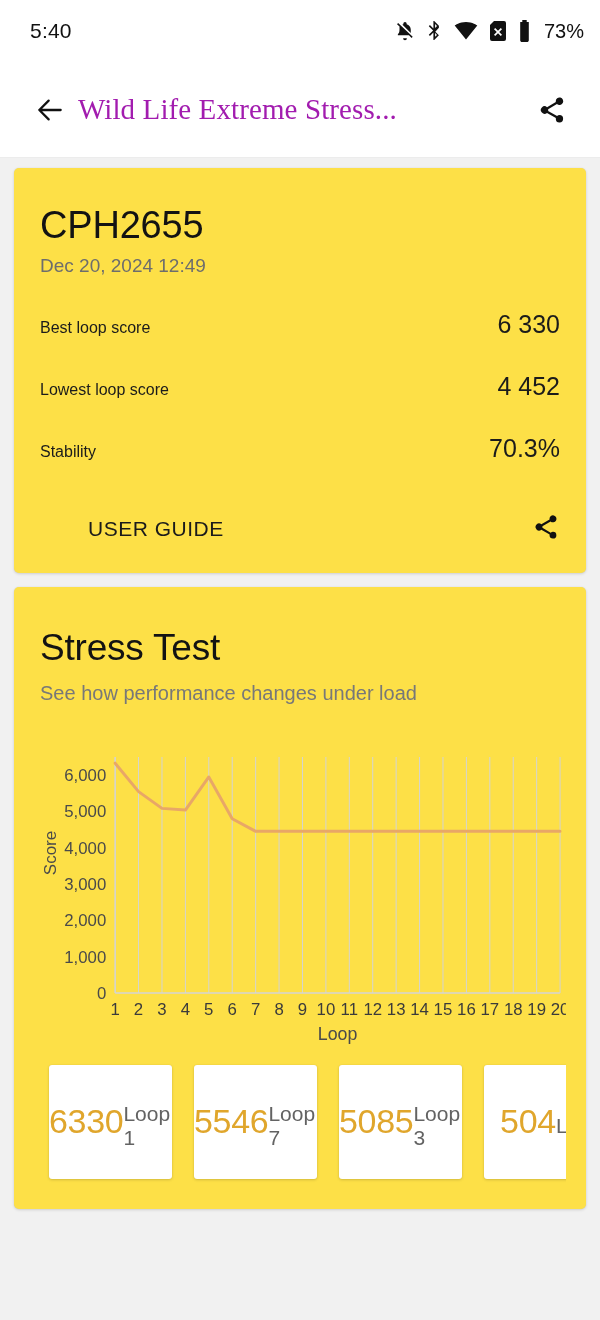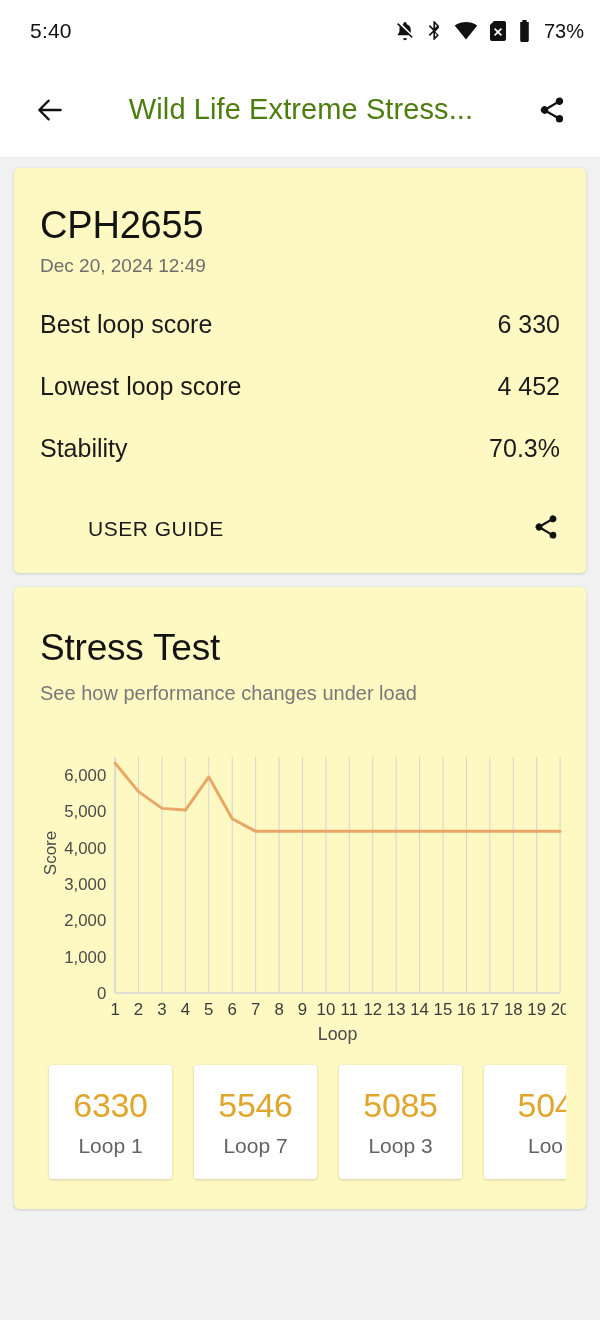--- a/index.html
+++ b/index.html
@@ -29,66 +29,66 @@
   
   .appbar{
     height:96px; width:100%;
     background:#ffffff;
     display:flex; align-items:center;
     padding:0 26px 0 28px;
     border-bottom:1px solid #ececec;
   }
   .appbar-title{
     flex:1;
-    text-align:center;
     font-size:29px;
-    color:#4d7c0f;
+    color:#a21caf;
     font-weight:400;
     letter-spacing:.1px;
     white-space:nowrap;
     overflow:hidden;
     padding:0 6px;
+    font-family:Liberation Serif, serif;
   }
   .icon-btn{
     width:44px; height:44px;
     display:flex; align-items:center; justify-content:center;
     flex:0 0 auto;
   }
 
   
   .content{
     width:100%;
     height:1162px;
     background:#f1f1f1;
     padding:10px 14px 0 14px;
     overflow:hidden;
   }
 
   .card{
-    background:#fef9c3;
+    background:#fde047;
     border-radius:5px;
     box-shadow:0 1px 3px rgba(0,0,0,.14), 0 0 1px rgba(0,0,0,.10);
     margin-bottom:14px;
     overflow:hidden;
   }
 
   
   .summary{ padding:38px 26px 28px 26px; }
   .device-name{
     font-size:38px; color:#131313; font-weight:400; letter-spacing:-.2px;
     line-height:1.05;
   }
   .device-date{
     font-size:19px; color:#6d6d6d; margin-top:9px; font-weight:400;
   }
   .stat-row{
     display:flex; align-items:baseline; justify-content:space-between;
     margin-top:33px;
   }
-  .stat-label{ font-size:25px; color:#1b1b1b; font-weight:400; }
+  .stat-label{ font-size:16px; color:#1b1b1b; font-weight:400; }
   .stat-value{ font-size:25px; color:#1b1b1b; font-weight:400; }
 
   .guide-row{
     display:flex; align-items:center; justify-content:space-between;
     margin-top:50px;
   }
   .guide-label{
     font-size:21px; color:#1b1b1b; letter-spacing:.5px; font-weight:400;margin-left:48px;
   }
 
@@ -116,21 +116,21 @@
     margin-top:10px;
     padding:8px 9px 30px 9px;
     overflow:hidden;
   }
   .loop-chip{
     flex:0 0 123px;
     height:114px;
     background:#ffffff;
     border-radius:3px;
     box-shadow:0 1px 3px rgba(0,0,0,.16), 0 0 1px rgba(0,0,0,.12);
-    display:flex; flex-direction:column;
+    display:flex; flex-direction:row;
     align-items:center; justify-content:center;
   }
   .loop-score{
     font-size:34px; color:#e0a62c; font-weight:400; letter-spacing:-.3px;
   }
   .loop-name{
     font-size:21px; color:#636363; margin-top:9px; font-weight:400;
   }
 </style>
 </head>

